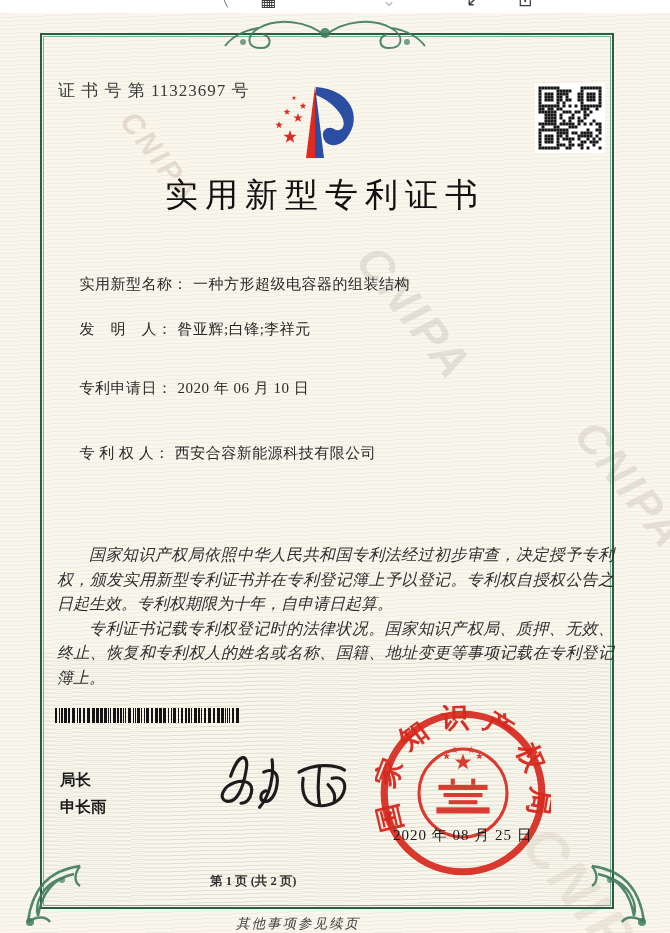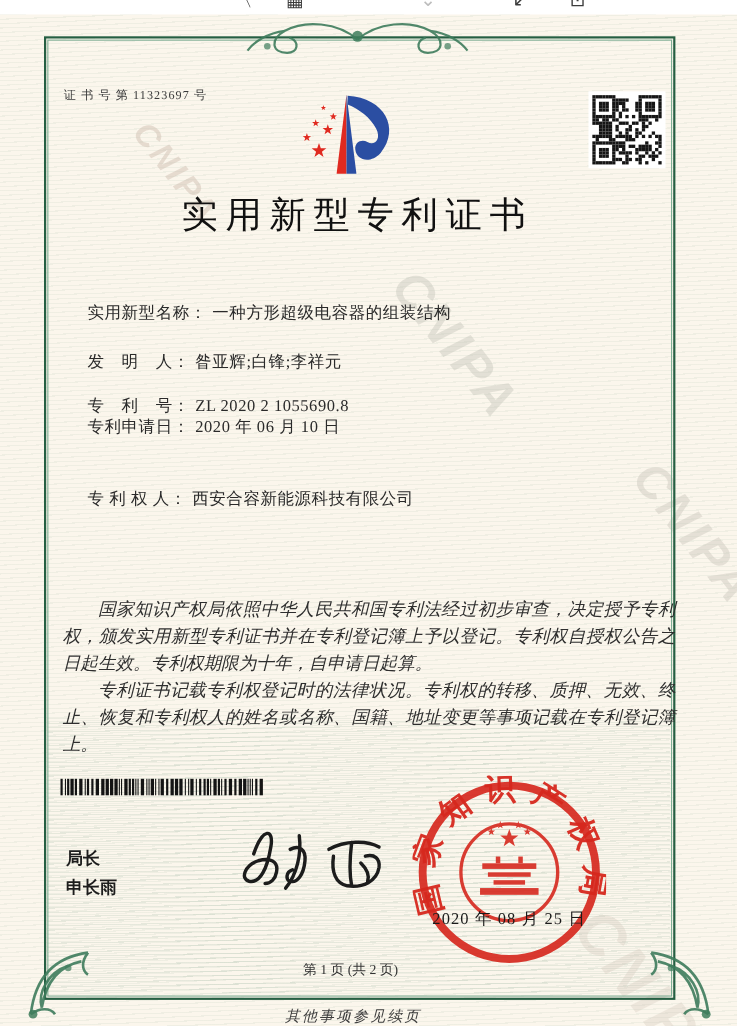--- a/index.html
+++ b/index.html
@@ -25,21 +25,21 @@
   .wm{position:absolute;z-index:1;font-family:"Liberation Sans",sans-serif;font-weight:700;font-style:italic;
       letter-spacing:3px;transform:rotate(52deg);transform-origin:left top;pointer-events:none;}
   .wm1{left:140px;top:92px;font-size:30px;color:rgba(205,186,172,0.45);}
   .wm2{left:388px;top:222px;font-size:46px;color:rgba(190,188,180,0.38);}
   .wm3{left:604px;top:398px;font-size:44px;color:rgba(198,192,182,0.40);}
   .wm4{left:560px;top:800px;font-size:56px;color:rgba(208,198,184,0.33);}
   .ornament{position:absolute;left:213px;top:3px;z-index:2;}
   .corner{position:absolute;top:847px;z-index:2;}
   .corner.cl{left:16px;}
   .corner.cr{left:586px;transform:scaleX(-1);}
-  .certno{position:absolute;left:58px;top:66px;z-index:2;font-size:11px;color:#3a3a3a;letter-spacing:1px;}
+  .certno{position:absolute;left:58px;top:66px;z-index:2;font-size:17px;color:#3a3a3a;letter-spacing:1px;}
   .logo{position:absolute;left:258px;top:71px;z-index:2;}
   .qr{position:absolute;left:535px;top:70px;width:70px;height:70px;background:#ffffff;padding:0;z-index:2;}
   .title{position:absolute;left:40px;top:160px;width:570px;z-index:2;text-align:center;
          font-size:33px;font-weight:normal;color:#111;letter-spacing:7px;}
   .row{position:absolute;left:57px;z-index:2;font-size:15px;color:#2a2a2a;white-space:pre;}
   .flabel{white-space:pre;letter-spacing:0.5px;}
   .fvalue{padding-left:5px;letter-spacing:0.5px;}
   .addr-col{display:inline-block;vertical-align:top;white-space:pre;line-height:22px;}
   .grant2{margin-left:34px;}
   .paras{position:absolute;left:57px;top:530px;width:557px;z-index:2;font-size:16px;line-height:24.5px;
@@ -47,22 +47,22 @@
   .paras p{margin:0;text-indent:2em;}
   .barcode{position:absolute;left:55px;top:695px;width:188px;height:15px;z-index:2;font-size:0;}
   .barcode span{display:inline-block;height:100%;background:#141414;}
   .dir{position:absolute;left:60px;z-index:3;font-size:15.5px;font-weight:bold;color:#1d1d1d;
        font-family:"Liberation Sans","DejaVu Sans",sans-serif;}
   .dir.t1{top:757px;}
   .dir.t2{top:784px;}
   .sig{position:absolute;left:212px;top:727px;z-index:3;}
   .seal{position:absolute;left:375px;top:692px;z-index:2;}
   .sealdate{position:absolute;left:393px;top:813px;z-index:3;font-size:15px;color:#1a1a1a;letter-spacing:1px;white-space:pre;}
-  .pagenum{position:absolute;left:194px;top:860px;width:168px;z-index:2;text-align:right;font-size:12.5px;color:#333;}
-  .contnote{position:absolute;left:236px;top:902px;width:170px;z-index:2;text-align:center;
+  .pagenum{position:absolute;left:210px;top:860px;width:168px;z-index:2;text-align:left;font-size:12.5px;color:#333;font-weight:bold;}
+  .contnote{position:absolute;left:236px;top:902px;width:170px;z-index:2;
             font-size:13.5px;font-style:italic;color:#3d3d3d;letter-spacing:2px;}
 </style>
 </head>
 <body>
 
 <svg width="0" height="0" style="position:absolute" aria-hidden="true">
   <defs>
     <path id="star" d="M0,-10 L2.35,-3.24 L9.51,-3.09 L3.8,1.24 L5.88,8.09 L0,4 L-5.88,8.09 L-3.8,1.24 L-9.51,-3.09 L-2.35,-3.24 Z"></path>
   </defs>
 </svg>
@@ -376,33 +376,30 @@
       </svg>
 
     <div class="title">实用新型专利证书</div>
 
     <div class="row" style="top:245px">
       <span class="flabel">实用新型名称：</span><span class="fvalue">一种方形超级电容器的组装结构</span>
     </div>
     <div class="row" style="top:290px">
       <span class="flabel">发　明　人：</span><span class="fvalue">昝亚辉;白锋;李祥元</span>
     </div>
-    <div class="row" style="top:330px">
-      <span class="flabel">专　利　号：</span><span class="fvalue">ZL 2020 2 1055690.8</span>
-    </div>
     <div class="row" style="top:349px">
       <span class="flabel">专利申请日：</span><span class="fvalue">2020 年 06 月 10 日</span>
     </div>
     <div class="row" style="top:414px">
       <span class="flabel">专 利 权 人：</span><span class="fvalue">西安合容新能源科技有限公司</span>
     </div>
 
     <div class="paras">
       <p>国家知识产权局依照中华人民共和国专利法经过初步审查，决定授予专利权，颁发实用新型专利证书并在专利登记簿上予以登记。专利权自授权公告之日起生效。专利权期限为十年，自申请日起算。</p>
-      <p>专利证书记载专利权登记时的法律状况。专利权的转移、质押、无效、终止、恢复和专利权人的姓名或名称、国籍、地址变更等事项记载在专利登记簿上。</p>
+      <p>专利证书记载专利权登记时的法律状况。国家知识产权局、质押、无效、终止、恢复和专利权人的姓名或名称、国籍、地址变更等事项记载在专利登记簿上。</p>
     </div>
 
     <div class="barcode" id="barcode"><span style="width: 2px; margin-right: 2px;"></span><span style="width: 1px; margin-right: 1px;"></span><span style="width: 2px; margin-right: 1px;"></span><span style="width: 3px; margin-right: 1px;"></span><span style="width: 2px; margin-right: 2px;"></span><span style="width: 3px; margin-right: 2px;"></span><span style="width: 1px; margin-right: 1px;"></span><span style="width: 2px; margin-right: 2px;"></span><span style="width: 2px; margin-right: 2px;"></span><span style="width: 3px; margin-right: 2px;"></span><span style="width: 3px; margin-right: 1px;"></span><span style="width: 3px; margin-right: 1px;"></span><span style="width: 3px; margin-right: 1px;"></span><span style="width: 3px; margin-right: 1px;"></span><span style="width: 1px; margin-right: 1px;"></span><span style="width: 1px; margin-right: 2px;"></span><span style="width: 3px; margin-right: 1px;"></span><span style="width: 2px; margin-right: 1px;"></span><span style="width: 2px; margin-right: 1px;"></span><span style="width: 1px; margin-right: 1px;"></span><span style="width: 1px; margin-right: 2px;"></span><span style="width: 3px; margin-right: 2px;"></span><span style="width: 1px; margin-right: 1px;"></span><span style="width: 1px; margin-right: 1px;"></span><span style="width: 3px; margin-right: 1px;"></span><span style="width: 1px; margin-right: 2px;"></span><span style="width: 1px; margin-right: 1px;"></span><span style="width: 3px; margin-right: 2px;"></span><span style="width: 2px; margin-right: 2px;"></span><span style="width: 3px; margin-right: 1px;"></span><span style="width: 3px; margin-right: 1px;"></span><span style="width: 3px; margin-right: 2px;"></span><span style="width: 1px; margin-right: 2px;"></span><span style="width: 1px; margin-right: 1px;"></span><span style="width: 3px; margin-right: 2px;"></span><span style="width: 1px; margin-right: 2px;"></span><span style="width: 2px; margin-right: 2px;"></span><span style="width: 2px; margin-right: 1px;"></span><span style="width: 2px; margin-right: 1px;"></span><span style="width: 1px; margin-right: 2px;"></span><span style="width: 3px; margin-right: 1px;"></span><span style="width: 2px; margin-right: 1px;"></span><span style="width: 1px; margin-right: 2px;"></span><span style="width: 2px; margin-right: 2px;"></span><span style="width: 3px; margin-right: 2px;"></span><span style="width: 2px; margin-right: 2px;"></span><span style="width: 3px; margin-right: 1px;"></span><span style="width: 3px; margin-right: 1px;"></span><span style="width: 1px; margin-right: 1px;"></span><span style="width: 1px; margin-right: 1px;"></span><span style="width: 1px; margin-right: 2px;"></span><span style="width: 2px; margin-right: 2px;"></span><span style="width: 3px; margin-right: 2px;"></span></div>
 
     <div class="dir t1">局长</div>
     <div class="dir t2">申长雨</div>
 
     <svg class="sig" width="145" height="85" viewBox="0 0 140 80">
       <g stroke="#1c1c1c" stroke-width="3" fill="none" stroke-linecap="round" stroke-linejoin="round">
         <path d="M18,34 C26,10 36,12 33,28 C30,46 24,60 14,58 C6,56 10,44 22,40 C32,37 40,40 38,50 C37,56 33,60 28,60"></path>

